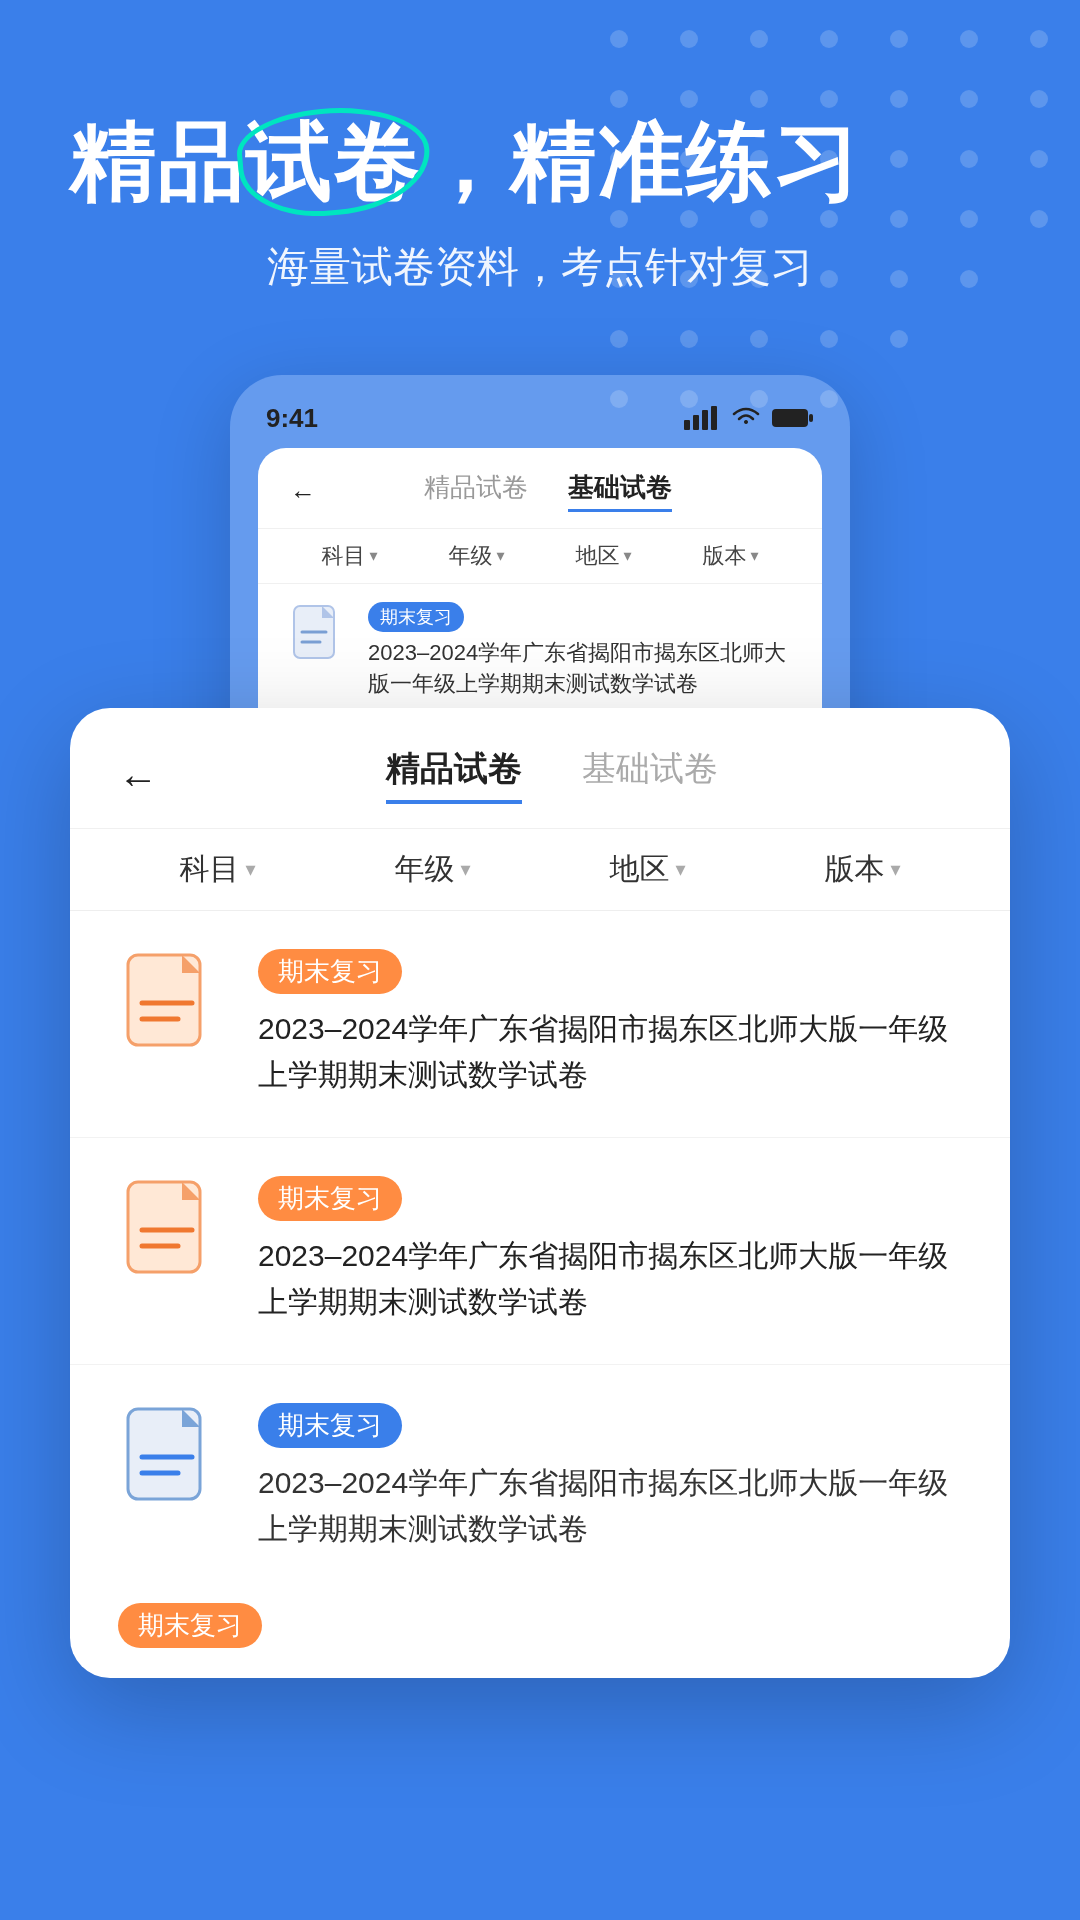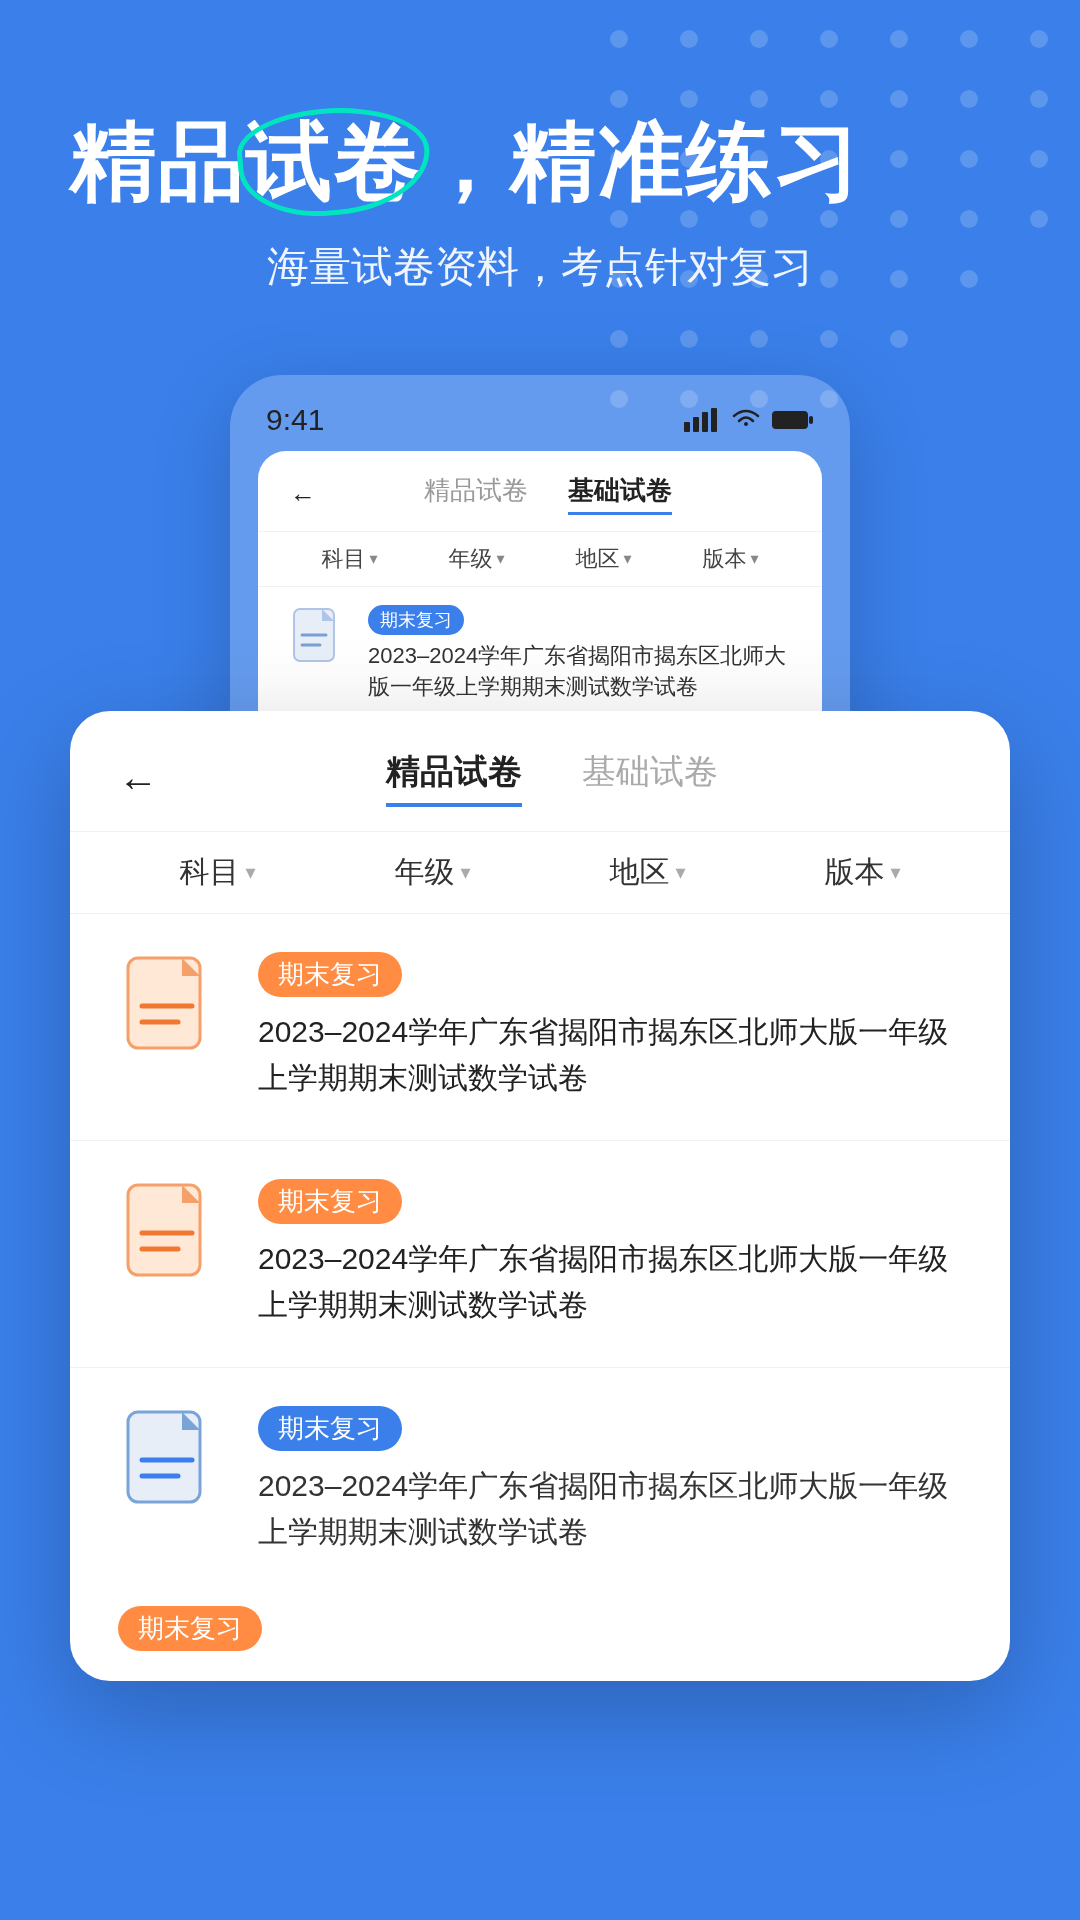--- a/index.html
+++ b/index.html
@@ -76,22 +76,22 @@
       box-shadow: 0 20px 80px rgba(0,0,0,0.18);
       overflow: hidden;
     }
     .phone-bg-status {
       display: flex;
       justify-content: space-between;
       align-items: center;
       padding: 0 8px 14px 8px;
     }
     .phone-bg-time {
-      font-size: 30px;
-      font-weight: 400;
+      font-size: 26px;
+      font-weight: 700;
       color: #222;
     }
     .phone-bg-icons {
       display: flex;
       gap: 10px;
       align-items: center;
     }
     .phone-bg-inner {
       background: #fff;
       border-radius: 28px 28px 0 0;

